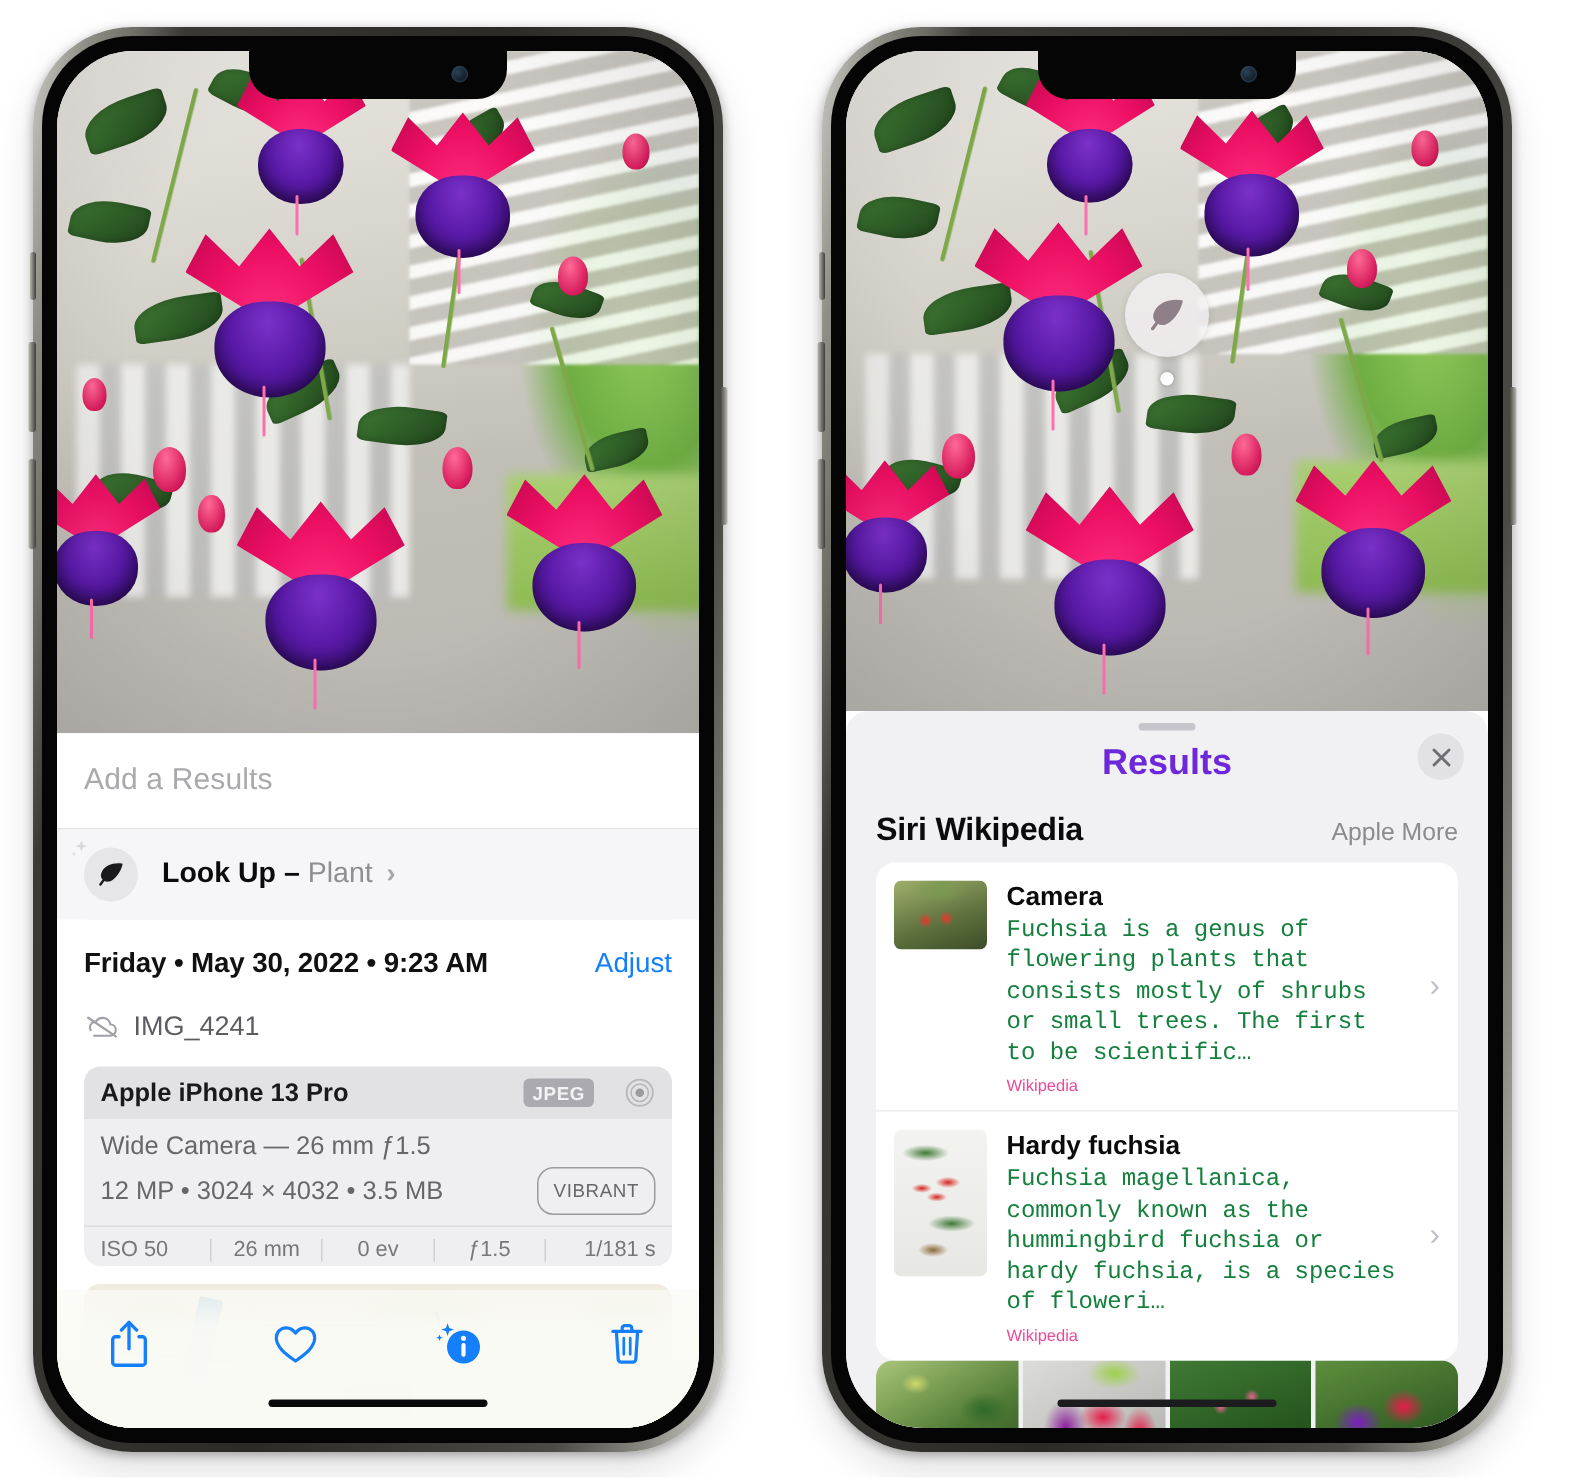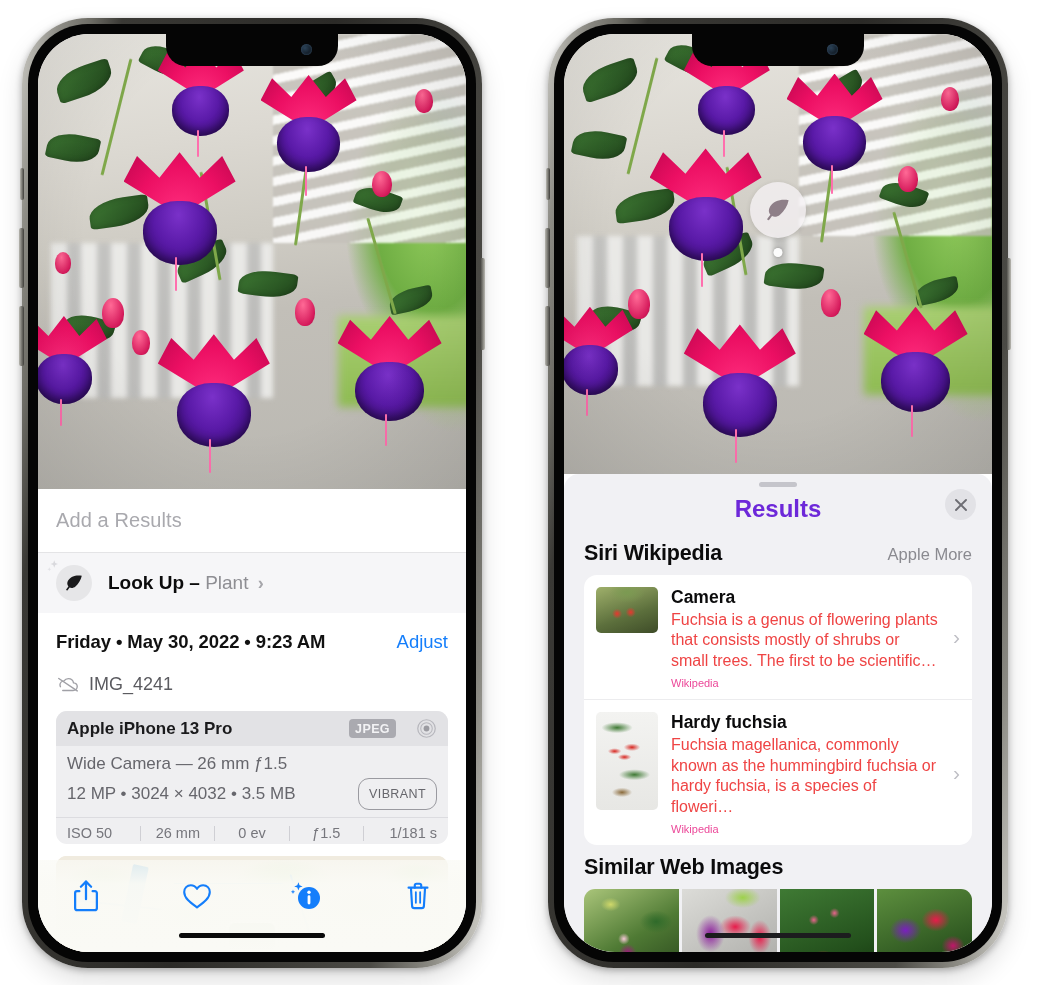--- a/index.html
+++ b/index.html
@@ -315,21 +315,21 @@
   .know-thumb.t2 { height: 98px; background:
       radial-gradient(ellipse 9px 4px at 30% 40%, #d8251f 0%, rgba(216,37,31,0) 75%),
       radial-gradient(ellipse 9px 4px at 46% 46%, #d8251f 0%, rgba(216,37,31,0) 75%),
       radial-gradient(ellipse 11px 5px at 58% 36%, #d8251f 0%, rgba(216,37,31,0) 75%),
       radial-gradient(ellipse 20px 7px at 34% 16%, #3f7a34 0%, rgba(63,122,52,0) 78%),
       radial-gradient(ellipse 20px 7px at 62% 64%, #3f7a34 0%, rgba(63,122,52,0) 78%),
       radial-gradient(ellipse 13px 6px at 42% 82%, #8a6a3a 0%, rgba(138,106,58,0) 78%),
       linear-gradient(180deg,#f3f3f1,#e7e7e4); }
   .know-body { flex: 1 1 auto; padding-right: 22px; }
   .know-title { font-size: 17.5px; font-weight: 700; color: #0b0b0c; margin-bottom: 2px;}
-  .know-desc { font-size: 16px; line-height: 1.28; color: #ef4444; }
+  .know-desc { font-size: 16px; line-height: 1.28; color: #15803d; font-family: Liberation Mono, monospace; }
   .know-src { font-size: 11px; color: #ec4899; margin-top: 6px; }
   .know-chev { position: absolute; right: 12px; top: 50%; transform: translateY(-50%); color: #bfbfc5; font-size: 21px; }
 
   .web-strip { display: flex; gap: 3px; margin: 0 20px; border-radius: 11px; overflow: hidden; }
   .web-thumb { flex: 1 1 0; height: 86px; }
   .wt1 { background:
       radial-gradient(circle 12px at 46% 74%, #9d1b7c 0%, rgba(157,27,124,0) 72%),
       radial-gradient(circle 8px at 42% 58%, #f7c9d8 0%, rgba(247,201,216,0) 72%),
       radial-gradient(ellipse 13px 9px at 28% 18%, #cfd86a 0%, rgba(207,216,106,0) 75%),
       radial-gradient(ellipse 22px 15px at 76% 38%, #2f6a2a 0%, rgba(47,106,42,0) 75%),
@@ -666,23 +666,20 @@
               <div class="know-thumb t2"></div>
               <div class="know-body">
                 <div class="know-title">Hardy fuchsia</div>
                 <div class="know-desc">Fuchsia magellanica, commonly known as the hummingbird fuchsia or hardy fuchsia, is a species of floweri…</div>
                 <div class="know-src">Wikipedia</div>
               </div>
               <span class="know-chev">›</span>
             </div>
           </div>
 
-          <div class="sec-head">
-            <span class="sec-title">Similar Web Images</span>
-          </div>
 
           <div class="web-strip">
             <div class="web-thumb wt1"></div>
             <div class="web-thumb wt2"></div>
             <div class="web-thumb wt3"></div>
             <div class="web-thumb wt4"></div>
           </div>
 
           <div class="home-ind dark-bg"></div>
         </div>

